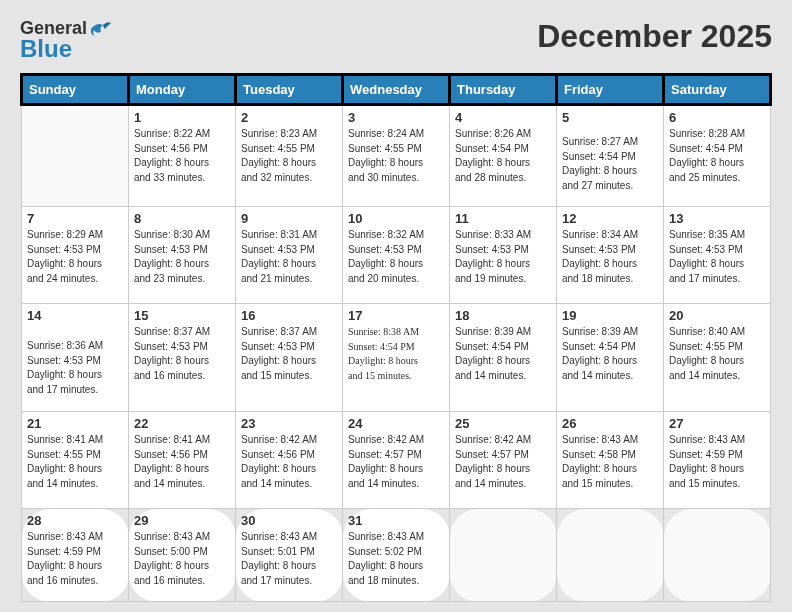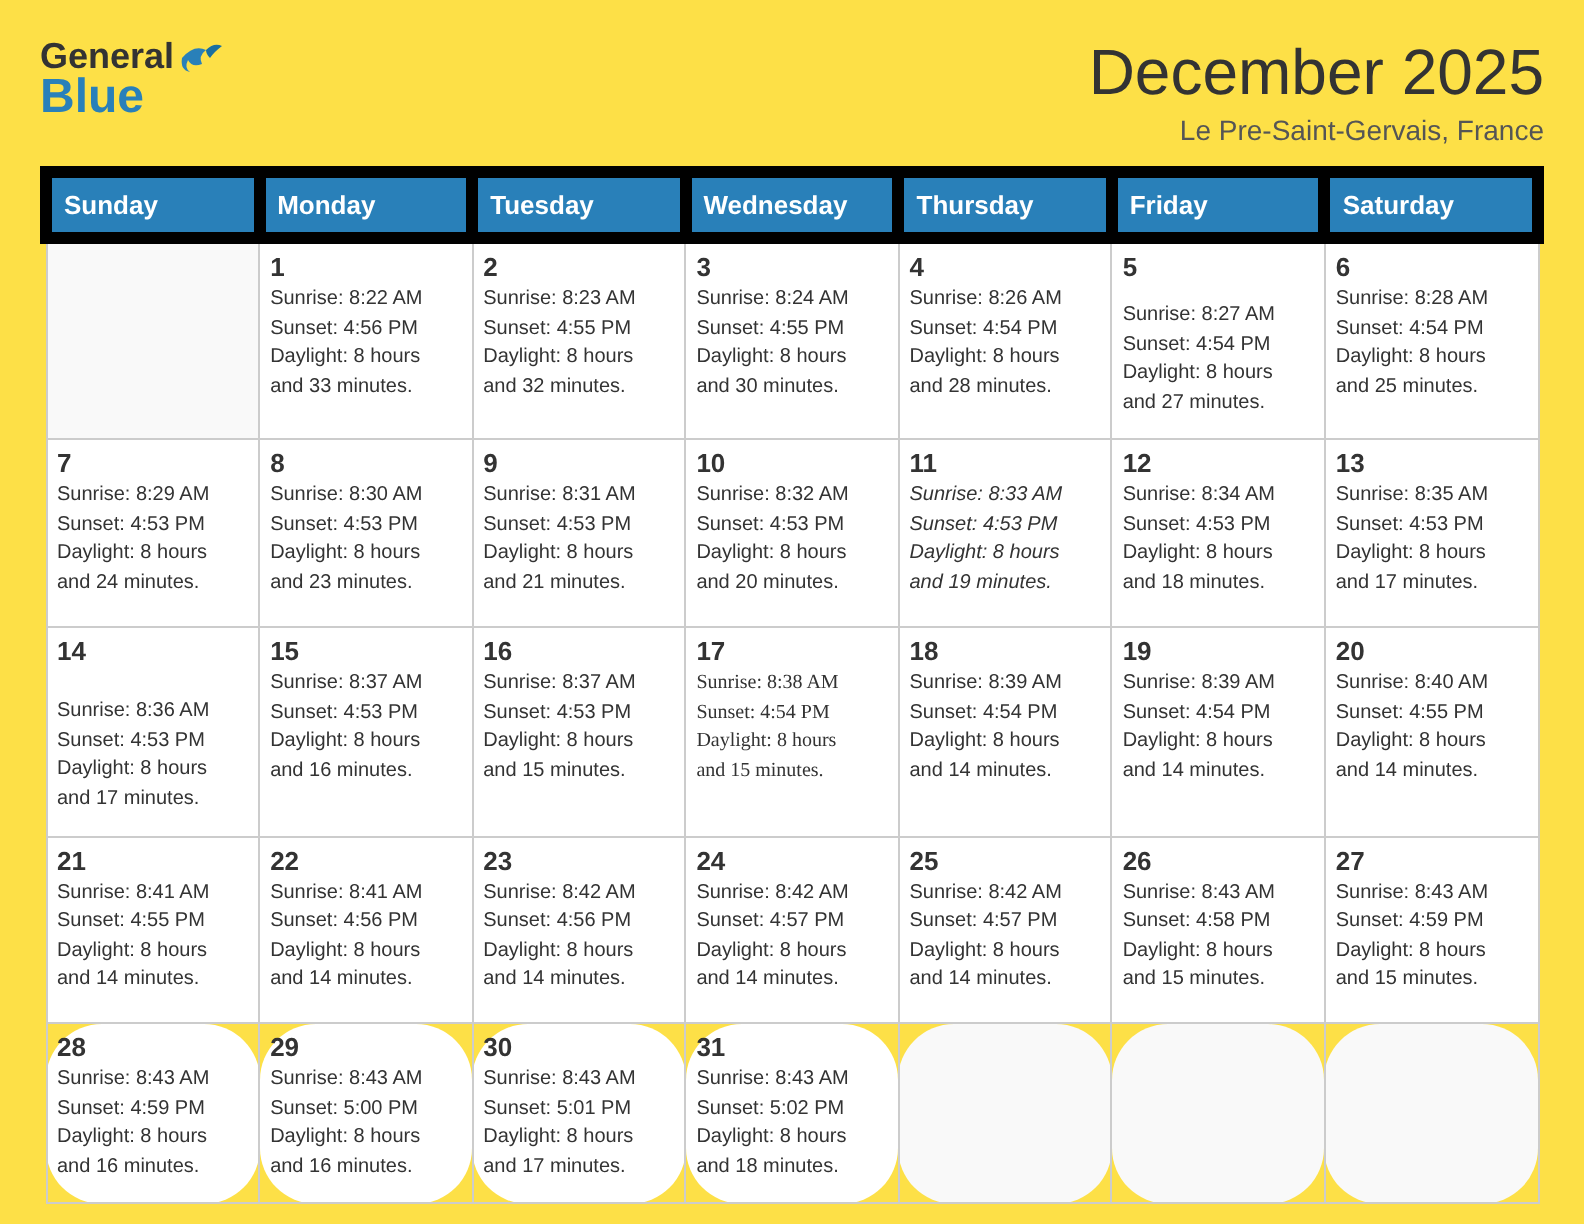--- a/index.html
+++ b/index.html
@@ -6,21 +6,21 @@
     body {
       width: 792px;
       height: 612px;
       font-family: Arial, sans-serif;
       background: #fff;
       overflow: hidden;
     }
     .page {
       width: 792px;
       height: 612px;
-      background: #fde047;
+      background: #e5e5e5;
       padding: 18px 20px 10px 20px;
       display: flex;
       flex-direction: column;
     }
     .header {
       display: flex;
       justify-content: space-between;
       align-items: flex-start;
       margin-bottom: 10px;
     }
@@ -41,41 +41,41 @@
       width: 22px;
       height: 18px;
       margin-left: 2px;
     }
     .title-block {
       text-align: right;
     }
     .month-title {
       font-size: 32px;
       color: #333;
-      font-weight: normal;
+      font-weight: bold;
     }
     .location {
       font-size: 14px;
       color: #555;
       margin-top: 2px;
     }
     .calendar {
       flex: 1;
       border: 1px solid #ccc;
       border-collapse: collapse;
       width: 100%;
       table-layout: fixed;
     }
     .calendar th {
       background: #2980b9;
       color: #fff;
       text-align: left;
       padding: 6px 6px;
       font-size: 13px;
-      border: 6px solid #000000;
+      border: 3px solid #000000;
     }
     .calendar td {
       border: 1px solid #ccc;
       vertical-align: top;
       padding: 4px 5px;
       font-size: 10.5px;
       color: #333;
       background: #fff;
       height: 88px;
     }
@@ -109,21 +109,20 @@
         <span class="logo-general">General</span>
         <svg class="logo-bird" viewBox="0 0 22 18" xmlns="http://www.w3.org/2000/svg">
           <path d="M2,9 Q8,2 14,5 Q10,8 12,12 Q7,14 5,10 Q3,14 6,16 Q1,15 2,9Z" fill="#2980b9"></path>
           <path d="M14,5 Q18,1 22,3 Q18,6 16,9 Q14,7 14,5Z" fill="#1a6fa0"></path>
         </svg>
       </div>
       <div style="color:#2980b9;font-size:24px;font-weight:bold;margin-top:-4px;">Blue</div>
     </div>
     <div class="title-block">
       <div class="month-title">December 2025</div>
-      <div class="location">Le Pre-Saint-Gervais, France</div>
     </div>
   </div>
 
   <table class="calendar">
     <thead>
       <tr>
       <th>Sunday</th>
           <th>Monday</th>
           <th>Tuesday</th>
           <th>Wednesday</th>
@@ -202,21 +201,21 @@
           </td>
           <td>
             <span class="day-num">10</span>
             <div class="day-info" style="white-space: pre-line;">Sunrise: 8:32 AM
 Sunset: 4:53 PM
 Daylight: 8 hours
 and 20 minutes.</div>
           </td>
           <td>
             <span class="day-num">11</span>
-            <div class="day-info" style="white-space: pre-line; font-style: italic;">Sunrise: 8:33 AM
+            <div class="day-info" style="white-space: pre-line;">Sunrise: 8:33 AM
 Sunset: 4:53 PM
 Daylight: 8 hours
 and 19 minutes.</div>
           </td>
           <td>
             <span class="day-num">12</span>
             <div class="day-info" style="white-space: pre-line;">Sunrise: 8:34 AM
 Sunset: 4:53 PM
 Daylight: 8 hours
 and 18 minutes.</div>

